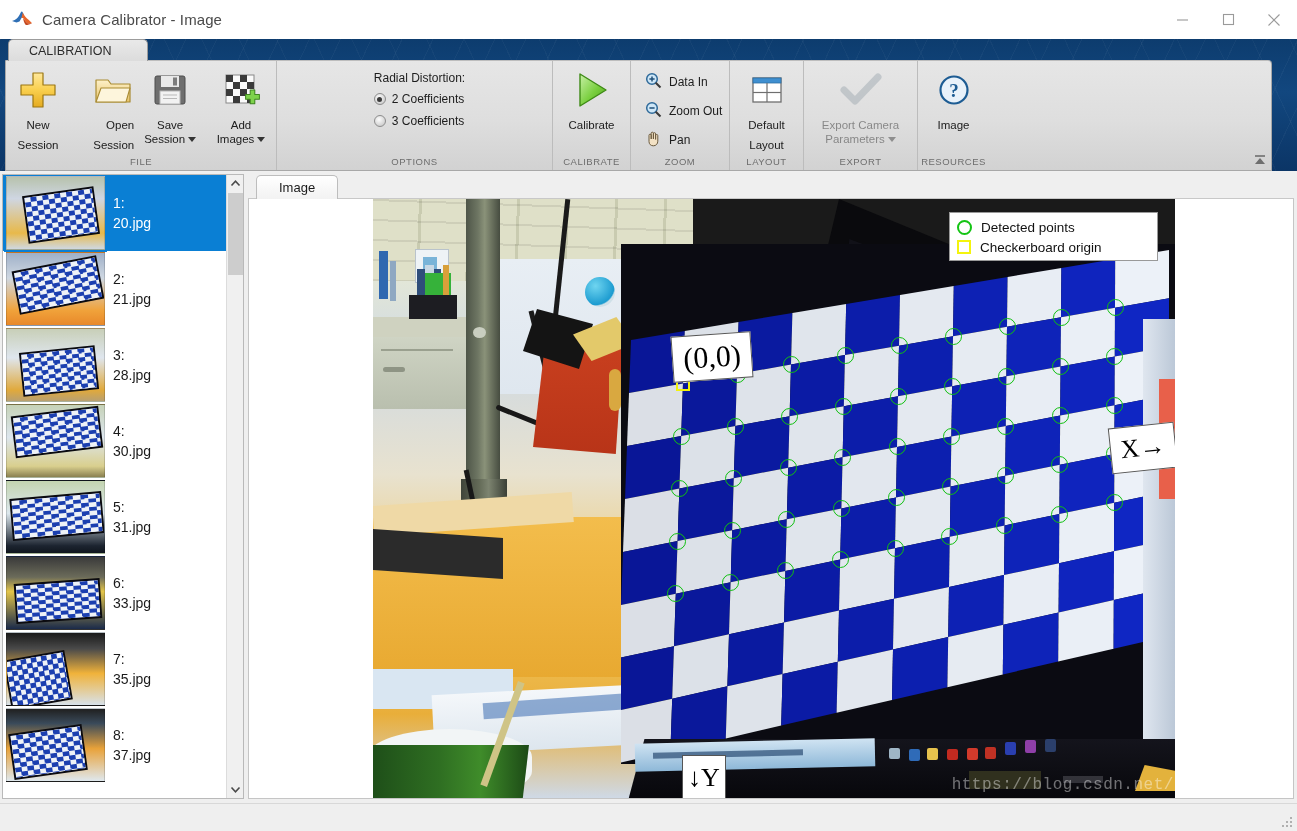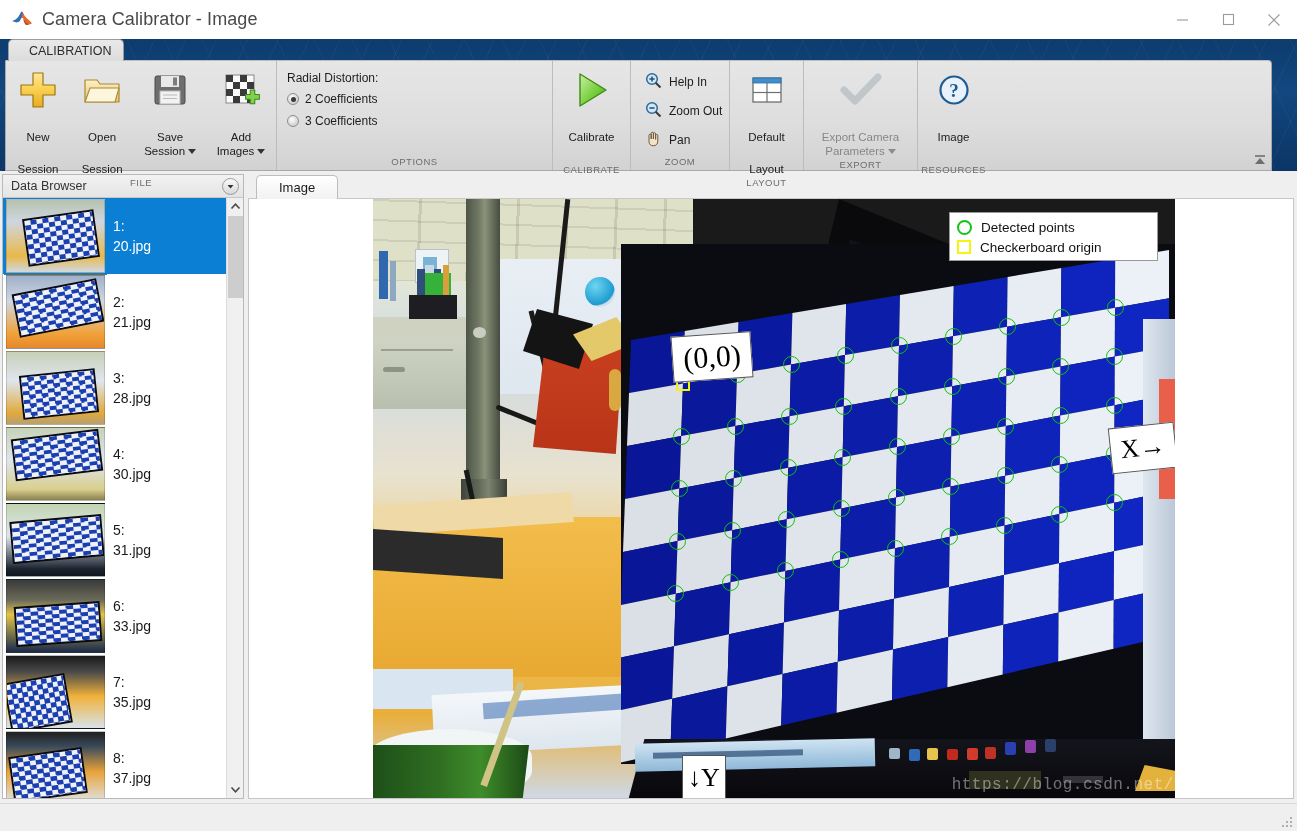--- a/index.html
+++ b/index.html
@@ -12,21 +12,21 @@
   }
 
   
   .titlebar {
     position: absolute; left: 0; top: 0; width: 1297px; height: 39px;
     background: #ffffff;
     display: flex; align-items: center;
   }
   .tb-logo { margin-left: 11px; width: 22px; height: 22px; position: relative; }
   .tb-title {
-    margin-left: 9px; font-size: 18px; color: #4a4a4a; letter-spacing: 0.1px;
+    margin-left: 9px; font-size: 15px; color: #4a4a4a; letter-spacing: 0.1px;
   }
   .tb-ctrls { margin-left: auto; display: flex; height: 39px; }
   .tb-btn {
     width: 46px; height: 39px; display: flex; align-items: center; justify-content: center;
     color: #9a9a9a;
   }
 
   
   .ribbon-strip {
     position: absolute; left: 0; top: 39px; width: 1297px; height: 132px;
@@ -34,21 +34,21 @@
     overflow: hidden;
   }
   .ribbon-strip::after {
     content:""; position:absolute; inset:0;
     background:
       repeating-linear-gradient(115deg, rgba(255,255,255,0.035) 0px, rgba(255,255,255,0.035) 1px, transparent 1px, transparent 28px),
       repeating-linear-gradient(65deg, rgba(255,255,255,0.03) 0px, rgba(255,255,255,0.03) 1px, transparent 1px, transparent 34px);
   }
   .tabrow { position: absolute; left: 0; top: 39px; width: 1297px; height: 21px; z-index: 4; }
   .tab-calibration {
-    position: absolute; left: 8px; top: 0px; height: 22px; padding: 2px 12px 0 20px;
+    position: absolute; left: 8px; top: 0px; height: 22px; padding: 2px 36px 0 20px;
     background: linear-gradient(180deg,#e9e9e9,#dcdcdc);
     border: 1px solid #9c9c9c; border-bottom: none;
     border-radius: 5px 5px 0 0;
     font-size: 12.5px; color: #2b2b2b; text-align: center; line-height: 19px;
   }
   .ribbon-body {
     position: absolute; left: 5px; top: 60px; width: 1267px; height: 111px;
     background: linear-gradient(180deg,#e6e6e6 0%,#dedede 55%,#d2d2d2 100%);
     border: 1px solid #a8a8a8; border-top-color:#bdbdbd;
     border-radius: 0 4px 0 0;
@@ -62,21 +62,21 @@
     height: 15px; font-size: 9.5px; color: #6d6d6d; text-align: center;
     letter-spacing: 0.5px; line-height: 13px;
   }
 
   .bigbtn {
     width: 58px; padding-top: 6px;
     display: flex; flex-direction: column; align-items: center;
     font-size: 11.5px; color: #202020; line-height: 13.5px; text-align: center;
   }
   .bigbtn .ico { height: 46px; display:flex; align-items:center; justify-content:center; }
-  .bigbtn .lbl { margin-top: 18px; }
+  .bigbtn .lbl { margin-top: 6px; }
   .bigbtn .lbl2 { display: flex; align-items: center; gap: 3px; }
   .caret { width:0;height:0;border-left:4px solid transparent;border-right:4px solid transparent;border-top:5px solid #333; display:inline-block; }
 
   .optrow { display: flex; padding: 10px 0 0 10px; gap: 12px; }
   .optcol { display: flex; flex-direction: column; }
   .optcol .hdr { font-size: 12px; color: #1d1d1d; margin-bottom: 7px; }
   .optitem { display: flex; align-items: center; gap: 6px; font-size: 12px; color:#1d1d1d; margin-bottom: 8px; }
   .radio {
     width: 12px; height: 12px; border-radius: 50%;
     background: radial-gradient(circle at 40% 35%, #fdfdfd, #d2d2d2 70%);
@@ -252,21 +252,21 @@
                   <stop offset="1" stop-color="#e5ab20"></stop>
                 </linearGradient>
               </defs>
             <path d="M16 4 H26 V16 H38 V26 H26 V38 H16 V26 H4 V16 H16 Z" fill="url(#gy)" stroke="#9c7712" stroke-width="1.2" stroke-linejoin="round"></path>
           </svg>
         </div>
         <div class="lbl">New</div>
         <div class="lbl">Session</div>
       </div>
 
-      <div class="bigbtn" style="width:66px;">
+      <div class="bigbtn" style="width:66px;align-items:flex-end;">
         <div class="ico">
           <svg width="42" height="42" viewBox="0 0 42 42">
             <defs>
                 <linearGradient id="gf" x1="0" y1="0" x2="0" y2="1">
                   <stop offset="0" stop-color="#fdf0c8"></stop>
                   <stop offset="1" stop-color="#e8c46a"></stop>
                 </linearGradient>
               </defs>
             <path d="M4 11 H16 L19 15 H38 V33 H4 Z" fill="url(#gf)" stroke="#a98b33" stroke-width="1.2" stroke-linejoin="round"></path>
             <path d="M4 33 L9 19 H38 L34 33 Z" fill="#fdf5dc" stroke="#a98b33" stroke-width="1.1" stroke-linejoin="round"></path>
@@ -316,21 +316,21 @@
         <div class="lbl">Add</div>
         <div class="lbl2">
           <span>Images</span>
           <span class="caret"></span>
         </div>
       </div>
     </div>
     <div class="rgroup-label">FILE</div>
   </div>
 
-  <div class="rgroup" style="width:276px;">
+  <div class="rgroup" style="width:276px;align-items:center;">
     <div class="rgroup-items">
       <div class="optrow">
         <div class="optcol">
           <div class="hdr">Radial Distortion:</div>
           <div class="optitem">
             <span class="radio on"></span>
             <span>2 Coefficients</span>
           </div>
           <div class="optitem">
             <span class="radio"></span>
@@ -370,21 +370,21 @@
       <div class="zcol">
         <div class="zoomitem">
           <span>
             <svg width="17" height="17" viewBox="0 0 17 17">
               <circle cx="7" cy="7" r="5.3" fill="#cfe7f7" stroke="#2f6a9a" stroke-width="1.5"></circle>
               <line x1="10.7" y1="10.7" x2="15.5" y2="15.5" stroke="#3a3a3a" stroke-width="2"></line>
               <line x1="4.4" y1="7" x2="9.6" y2="7" stroke="#1f4f78" stroke-width="1.5"></line>
               <line x1="7" y1="4.4" x2="7" y2="9.6" stroke="#1f4f78" stroke-width="1.5"></line>
             </svg>
           </span>
-          <span>Help In</span>
+          <span>Data In</span>
         </div>
         <div class="zoomitem">
           <span>
             <svg width="17" height="17" viewBox="0 0 17 17">
               <circle cx="7" cy="7" r="5.3" fill="#cfe7f7" stroke="#2f6a9a" stroke-width="1.5"></circle>
               <line x1="10.7" y1="10.7" x2="15.5" y2="15.5" stroke="#3a3a3a" stroke-width="2"></line>
               <line x1="4.4" y1="7" x2="9.6" y2="7" stroke="#1f4f78" stroke-width="1.5"></line>
             </svg>
           </span>
           <span>Zoom Out</span>
@@ -458,28 +458,20 @@
     <svg width="14" height="14" viewBox="0 0 14 14">
       <line x1="2" y1="3" x2="12" y2="3" stroke="#6e6e6e" stroke-width="1.6"></line>
       <path d="M7 5 L12 11 L2 11 Z" fill="#6e6e6e"></path>
     </svg>
   </div>
 </div>
 
 <div class="work">
 
   <div class="dbrowser">
-    <div class="db-header">
-      <span>Data Browser</span>
-      <span class="db-menu-btn">
-        <svg width="11" height="11" viewBox="0 0 11 11">
-            <path d="M2.5 4 L5.5 7.5 L8.5 4 Z" fill="#333"></path>
-          </svg>
-      </span>
-    </div>
     <div class="db-list-wrap">
       <div class="db-list" id="db-list">
           <div class="db-item sel">
             <div class="db-thumb" style="background: linear-gradient(rgb(183, 194, 172) 0%, rgb(207, 214, 226) 30%, rgb(232, 185, 74) 78%, rgb(207, 216, 226) 100%);">
               <div style="position: absolute; left: 18px; top: 14px; width: 72px; height: 48px; transform: rotate(-8deg); background: rgb(11, 11, 16); padding: 2px;">
                 <div style="width: 100%; height: 100%; background-color: rgb(238, 242, 247); background-image: repeating-conic-gradient(rgb(27, 63, 176) 0%, rgb(27, 63, 176) 25%, rgb(238, 242, 247) 0%, rgb(238, 242, 247) 50%); background-size: 12px 9.6px;"></div>
               </div>
             </div>
             <div class="db-label">
               <div>1:</div>

